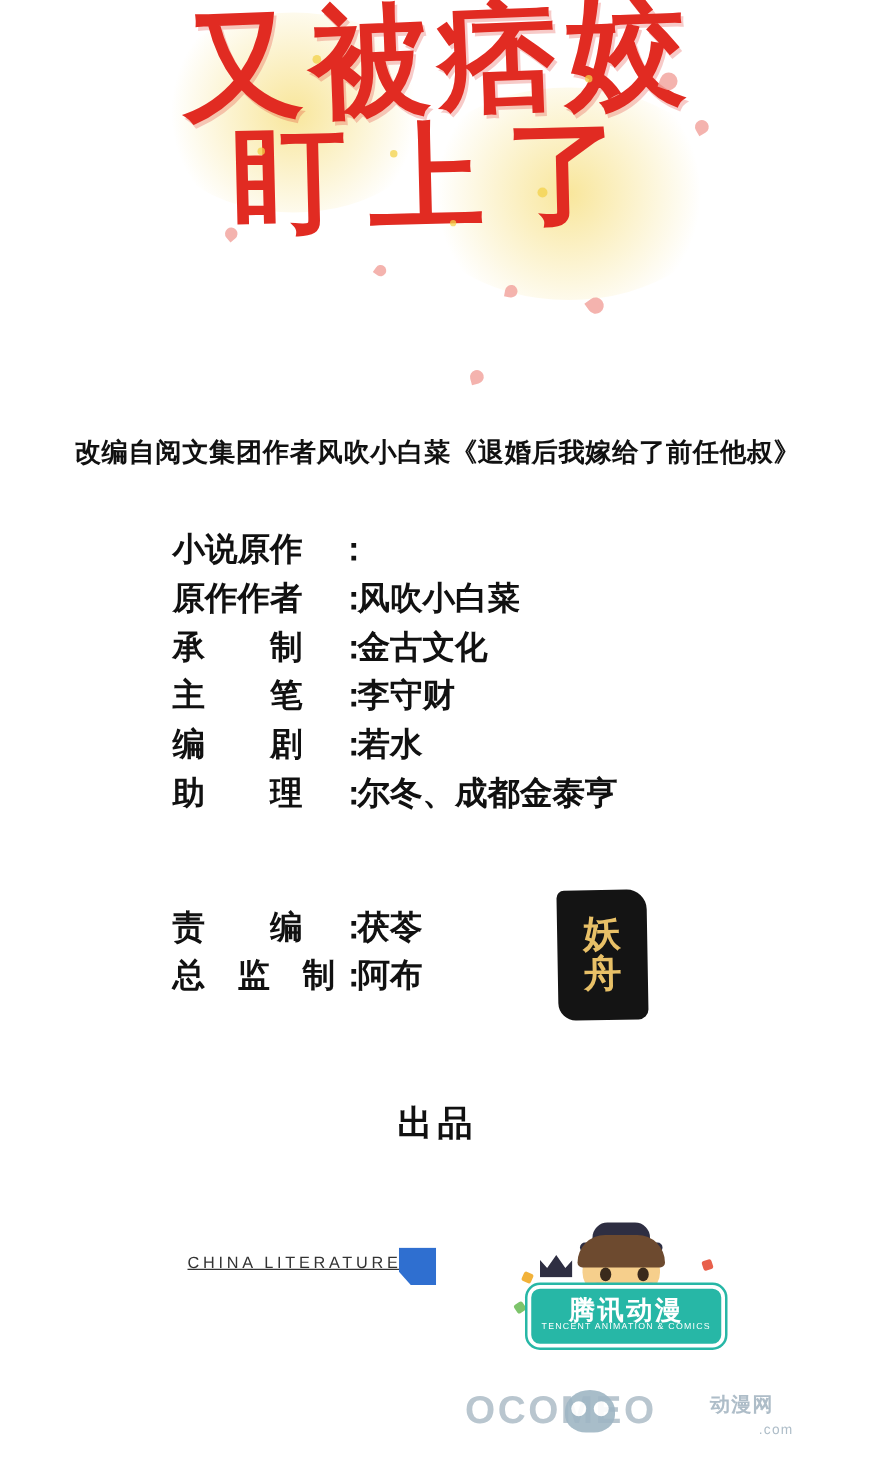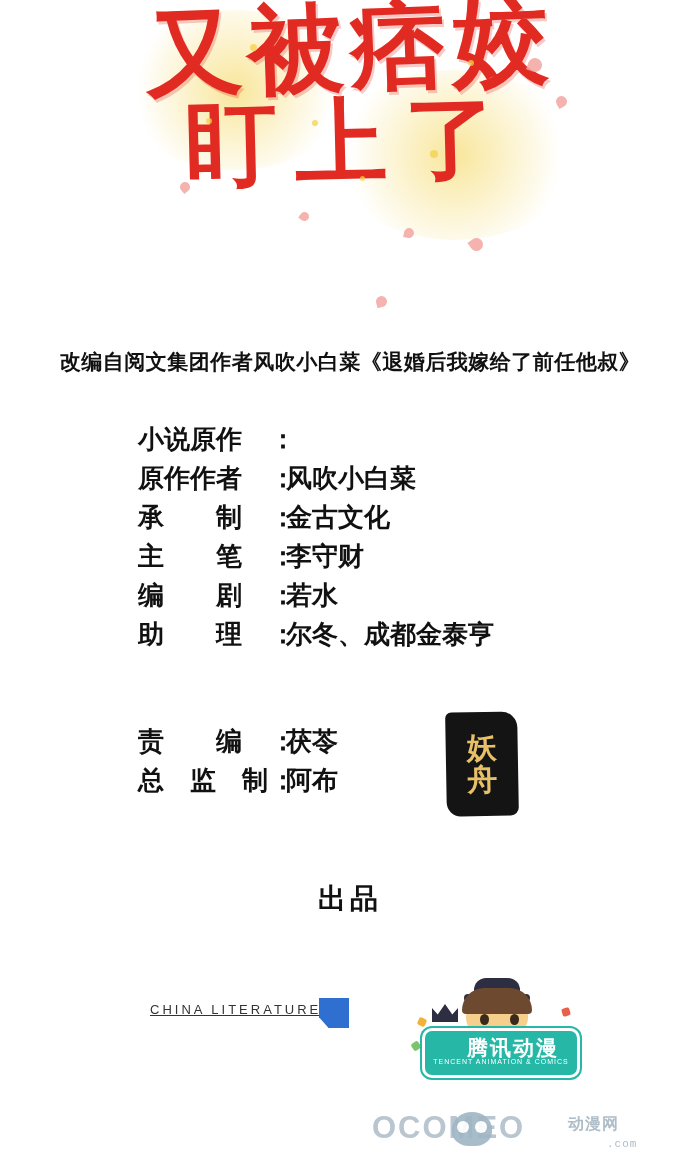--- a/index.html
+++ b/index.html
@@ -229,21 +229,20 @@
     position: absolute;
     left: 0;
     top: 3px;
     width: 152px;
     text-align: center;
     font-family: "Liberation Serif", serif;
     font-weight: bold;
     font-size: 21px;
     letter-spacing: 2px;
     color: #ffffff;
-    margin-left: 12px;
   }
   .tc-badge-en {
     position: absolute;
     left: 0;
     top: 27px;
     width: 152px;
     text-align: center;
     font-family: "Liberation Sans", sans-serif;
     font-size: 7px;
     letter-spacing: 1px;
@@ -368,21 +367,21 @@
     font-family: "Liberation Serif", serif;
     font-weight: bold;
     font-size: 16px;
     letter-spacing: 1px;
     color: #aebdc8;
   }
   .wm-dom {
     position: absolute;
     left: 607px;
     top: 30px;
-    font-family: Liberation Mono, monospace;
+    font-family: Liberation Sans, sans-serif;
     font-size: 11px;
     letter-spacing: 1px;
     color: #aebdc8;
   }
 </style>
 </head>
 <body>
 
 <div class="page">
 

